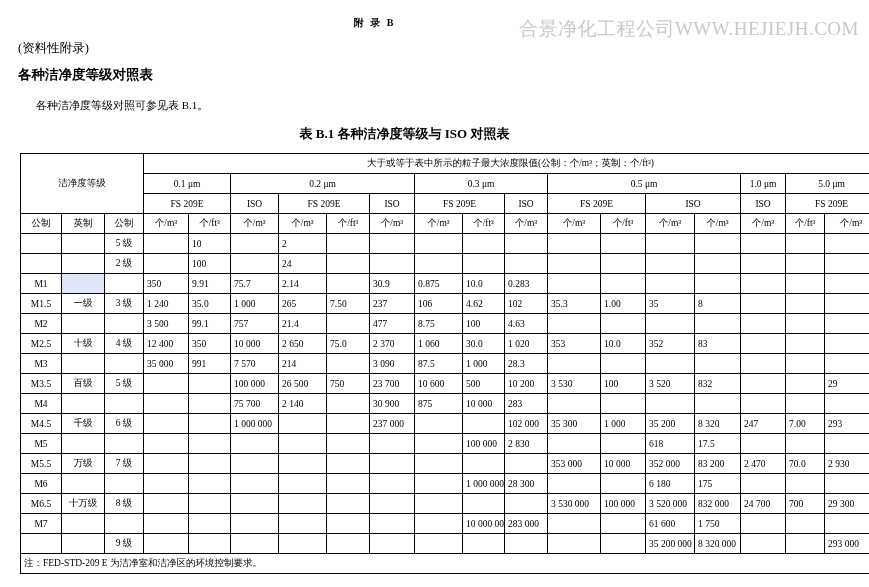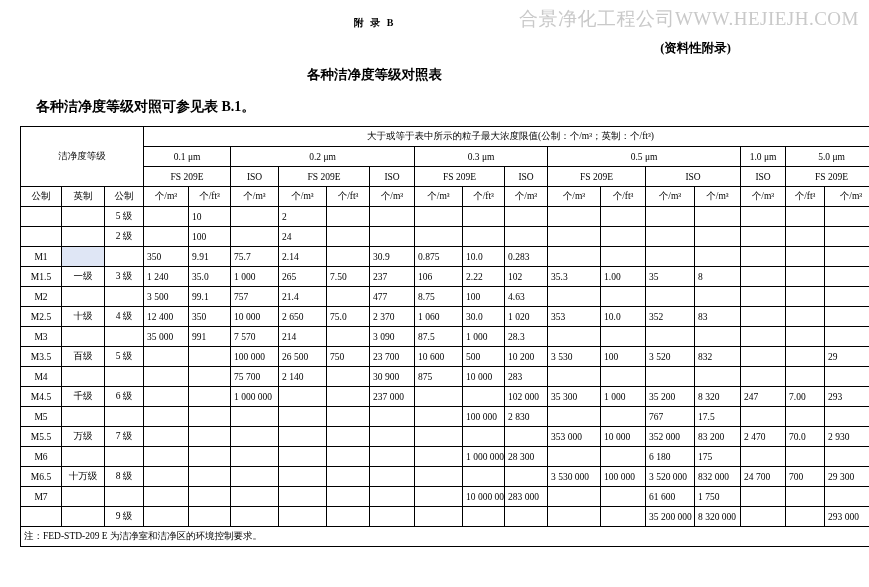--- a/index.html
+++ b/index.html
@@ -10,21 +10,21 @@
     width: 869px;
     height: 587px;
     background: #ffffff;
     font-family: "Liberation Serif", serif;
     color: #000000;
     overflow: hidden;
     position: relative;
   }
   .watermark {
     position: absolute;
-    top: 6px;
+    top: 16px;
     right: 10px;
     font-family: "Liberation Serif", serif;
     font-size: 19px;
     color: #c9c9c9;
     letter-spacing: 0.5px;
     white-space: nowrap;
   }
   .page {
     position: relative;
     padding: 0 18px;
@@ -32,38 +32,36 @@
   }
   .appendix-title {
     text-align: center;
     font-size: 10px;
     font-weight: bold;
     margin-top: 16px;
     letter-spacing: 2px;
     padding-right: 120px;
   }
   .appendix-sub {
-    text-align: right;
+    text-align: left;
     font-size: 12.5px;
     margin-top: 10px;
     padding-right: 120px;
-    font-weight: bold;
   }
   .appendix-name {
-    text-align: center;
+    text-align: left;
     font-size: 13.5px;
     font-weight: bold;
     margin-top: 9px;
     padding-right: 120px;
   }
   .para {
-    font-size: 14px;
+    font-size: 11px;
     margin-top: 14px;
     margin-left: 18px;
-    font-weight: bold;
   }
   .table-caption {
     text-align: center;
     font-size: 13px;
     font-weight: bold;
     margin-top: 12px;
     padding-right: 60px;
   }
   table.main {
     border-collapse: collapse;
@@ -111,20 +109,21 @@
 <body>
 
 <div class="watermark">合景净化工程公司WWW.HEJIEJH.COM</div>
 
 <div class="page">
 
   <div class="appendix-title">附 录 B</div>
   <div class="appendix-sub">(资料性附录)</div>
   <div class="appendix-name">各种洁净度等级对照表</div>
   <div class="para">各种洁净度等级对照可参见表 B.1。</div>
+  <div class="table-caption">表 B.1  各种洁净度等级与 ISO 对照表</div>
 
   <table class="main">
     <colgroup>
       <col style="width:41px">
         <col style="width:43px">
         <col style="width:39px">
       <col style="width:45px">
         <col style="width:42px">
       <col style="width:48px">
         <col style="width:48px">
@@ -259,21 +258,21 @@
         <td class="c">M1.5</td>
         <td class="c">一级</td>
         <td class="c">3 级</td>
         <td>1 240</td>
         <td>35.0</td>
         <td>1 000</td>
         <td>265</td>
         <td>7.50</td>
         <td>237</td>
         <td>106</td>
-        <td>2.22</td>
+        <td>4.62</td>
         <td>102</td>
         <td>35.3</td>
         <td>1.00</td>
         <td>35</td>
         <td>8</td>
         <td></td>
         <td></td>
         <td></td>
       </tr>
 
@@ -417,21 +416,21 @@
         <td></td>
         <td></td>
         <td></td>
         <td></td>
         <td></td>
         <td></td>
         <td>100 000</td>
         <td>2 830</td>
         <td></td>
         <td></td>
-        <td>767</td>
+        <td>618</td>
         <td>17.5</td>
         <td></td>
         <td></td>
         <td></td>
       </tr>
 
       <tr>
         <td class="c">M5.5</td>
         <td class="c">万级</td>
         <td class="c">7 级</td>

